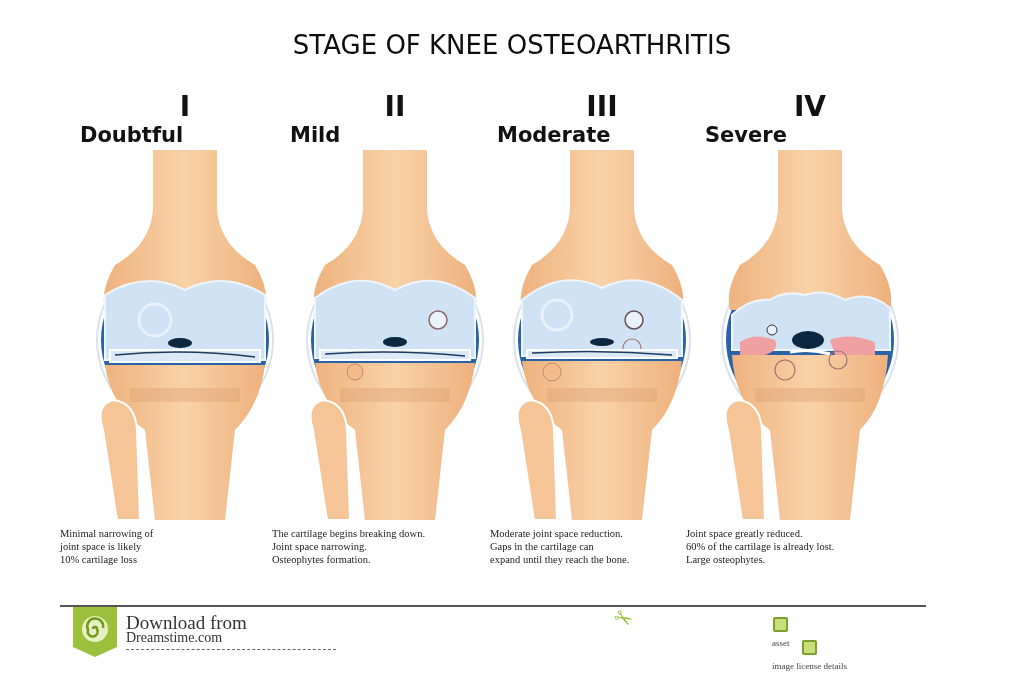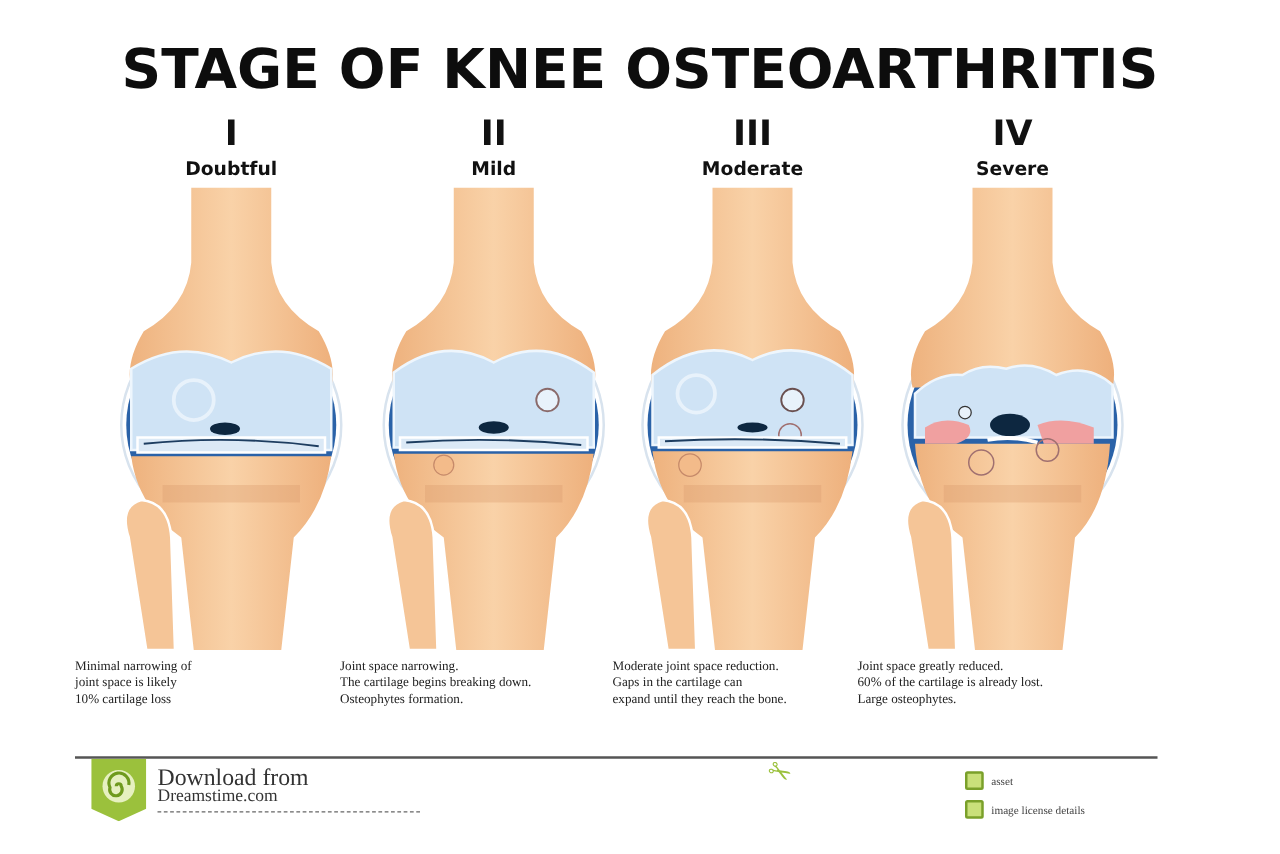--- a/index.html
+++ b/index.html
@@ -1,33 +1,33 @@
 <!DOCTYPE html>
 <html><head>
 <meta charset="utf-8">
 <style>
   html, body { margin: 0; padding: 0; background: #ffffff; }
   body { width: 1024px; height: 683px; position: relative; overflow: hidden;
          font-family: "DejaVu Sans", "Liberation Sans", sans-serif; color: #111; }
   .title { position: absolute; top: 30px; left: 0; width: 1024px; text-align: center;
-           font-size: 44px; font-weight: bold; letter-spacing: 0px; color: #0d0d0d; }
+           font-size: 26px; font-weight: normal; letter-spacing: 0px; color: #0d0d0d; }
   .stage { position: absolute; top: 90px; width: 210px; }
   .stage .numeral { text-align: center; font-size: 28px; font-weight: bold; line-height: 34px; }
-  .stage .severity { text-align: center; font-size: 15px; font-weight: bold; line-height: 18px; margin-top: 2px; }
+  .stage .severity { text-align: left; font-size: 21px; font-weight: bold; line-height: 18px; margin-top: 2px; }
   .stage svg { display: block; margin: 6px auto 0 auto; }
   .caption { position: absolute; top: 527px; width: 240px; text-align: left;
              font-family: "Liberation Serif", serif; font-size: 10.5px; line-height: 13px; color: #222; }
   .footer-line { position: absolute; left: 60px; top: 605px; width: 866px; height: 2px; background: #555; }
   .badge { position: absolute; left: 73px; top: 607px; width: 44px; height: 50px; }
   .wm-text1 { position: absolute; left: 126px; top: 612px; font-family: "Liberation Serif", serif; font-size: 19px; color: #333; }
   .wm-text2 { position: absolute; left: 126px; top: 630px; font-family: "Liberation Serif", serif; font-size: 14px; color: #333; }
   .wm-small { position: absolute; left: 126px; top: 649px; width: 210px; height: 1px; border-top: 1px dashed #666; }
   .scissors { position: absolute; left: 614px; top: 606px; font-size: 22px; color: #9bc13c; transform: rotate(30deg); }
   .legend-item { position: absolute; left: 772px; display: flex; align-items: center; gap: 6px;
-                 font-family: "Liberation Serif", serif; font-size: 9px; color: #444; }
+                 font-family: "Liberation Serif", serif; font-size: 9px; color: #444; flex-direction: column; }
   .legend-box { width: 11px; height: 11px; background: #c9e07a; border: 2px solid #7aa02a; border-radius: 2px; }
 </style>
 </head>
 <body>
 
 <div class="title">STAGE OF KNEE OSTEOARTHRITIS</div>
 
 <div class="stage" style="left:80px;">
   <div class="numeral">I</div>
   <div class="severity">Doubtful</div>
@@ -134,22 +134,22 @@
     <path d="M28 250 Q10 255 18 280 L32 370 H55 L52 280 Q50 252 28 250 Z" fill="#f5c597" stroke="#fff" stroke-width="2"></path>
   </svg>
 </div>
 
 <div class="caption" style="left:60px;">
   <div>Minimal narrowing of</div>
   <div>joint space is likely</div>
   <div>10% cartilage loss</div>
 </div>
 <div class="caption" style="left:272px;">
+  <div>The cartilage begins breaking down.</div>
   <div>Joint space narrowing.</div>
-  <div>The cartilage begins breaking down.</div>
   <div>Osteophytes formation.</div>
 </div>
 <div class="caption" style="left:490px;">
   <div>Moderate joint space reduction.</div>
   <div>Gaps in the cartilage can</div>
   <div>expand until they reach the bone.</div>
 </div>
 <div class="caption" style="left:686px;">
   <div>Joint space greatly reduced.</div>
   <div>60% of the cartilage is already lost.</div>

